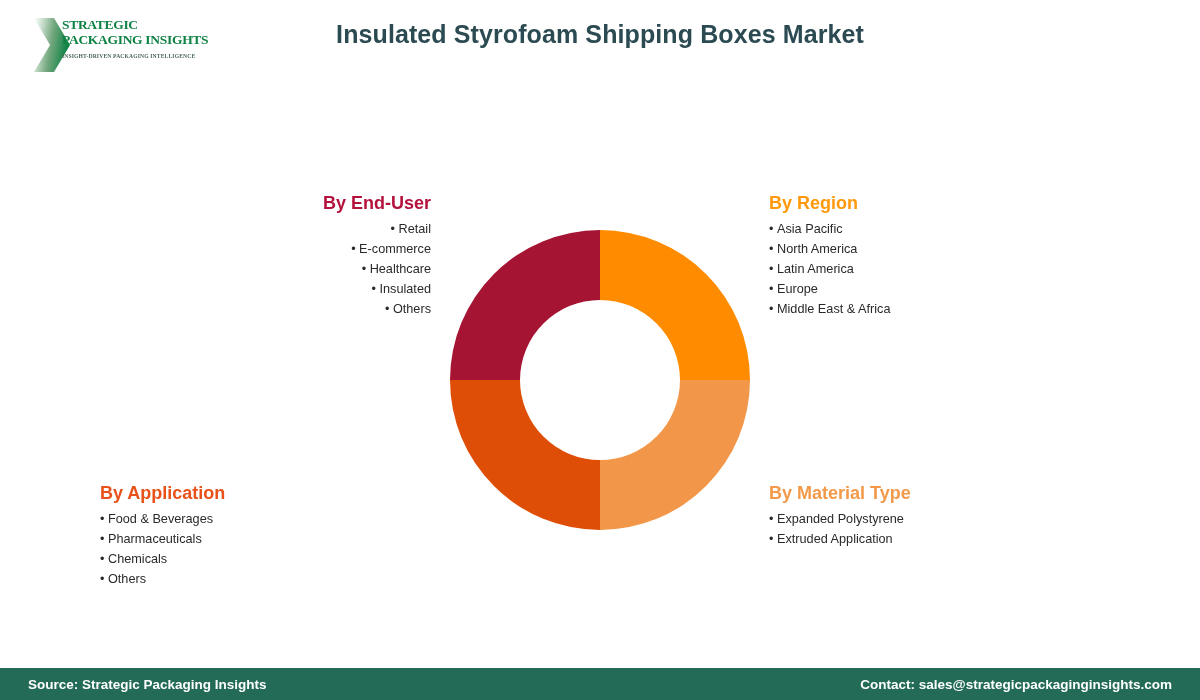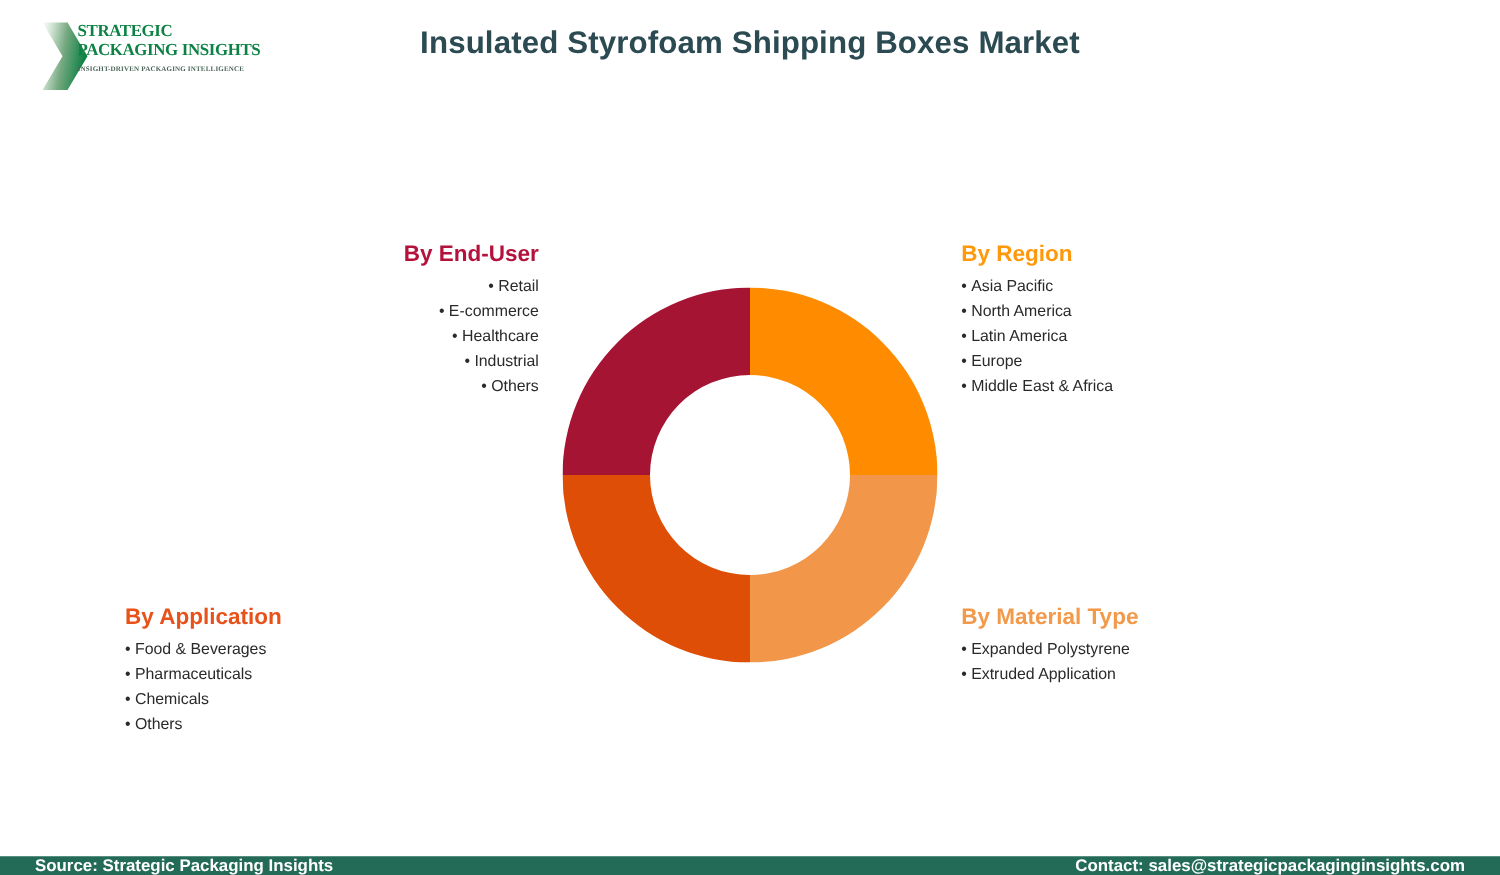--- a/index.html
+++ b/index.html
@@ -134,21 +134,21 @@
     text-align: left;
   }
   #block-material .seg-heading { color: #F2994A; }
 
   
   #footer-bar {
     position: absolute;
     left: 0;
     bottom: 0;
     width: 1200px;
-    height: 15px;
+    height: 32px;
     background: #236B57;
     display: flex;
     align-items: center;
     justify-content: space-between;
     box-sizing: border-box;
     padding: 0 28px;
   }
   #footer-bar .footer-text {
     color: #ffffff;
     font-size: 13.5px;
@@ -192,21 +192,21 @@
     <path d="M0,150 A150,150 0 0,1 150,0 L150,70 A80,80 0 0,0 70,150 Z" fill="#A61434"></path>
   </svg>
 </div>
 
 <div class="seg-block" id="block-end-user">
   <div class="seg-heading">By End-User</div>
   <ul class="seg-list">
     <li>Retail</li>
     <li>E-commerce</li>
     <li>Healthcare</li>
-    <li>Industrial</li>
+    <li>Insulated</li>
     <li>Others</li>
   </ul>
 </div>
 
 <div class="seg-block" id="block-region">
   <div class="seg-heading">By Region</div>
   <ul class="seg-list">
     <li>Asia Pacific</li>
     <li>North America</li>
     <li>Latin America</li>

